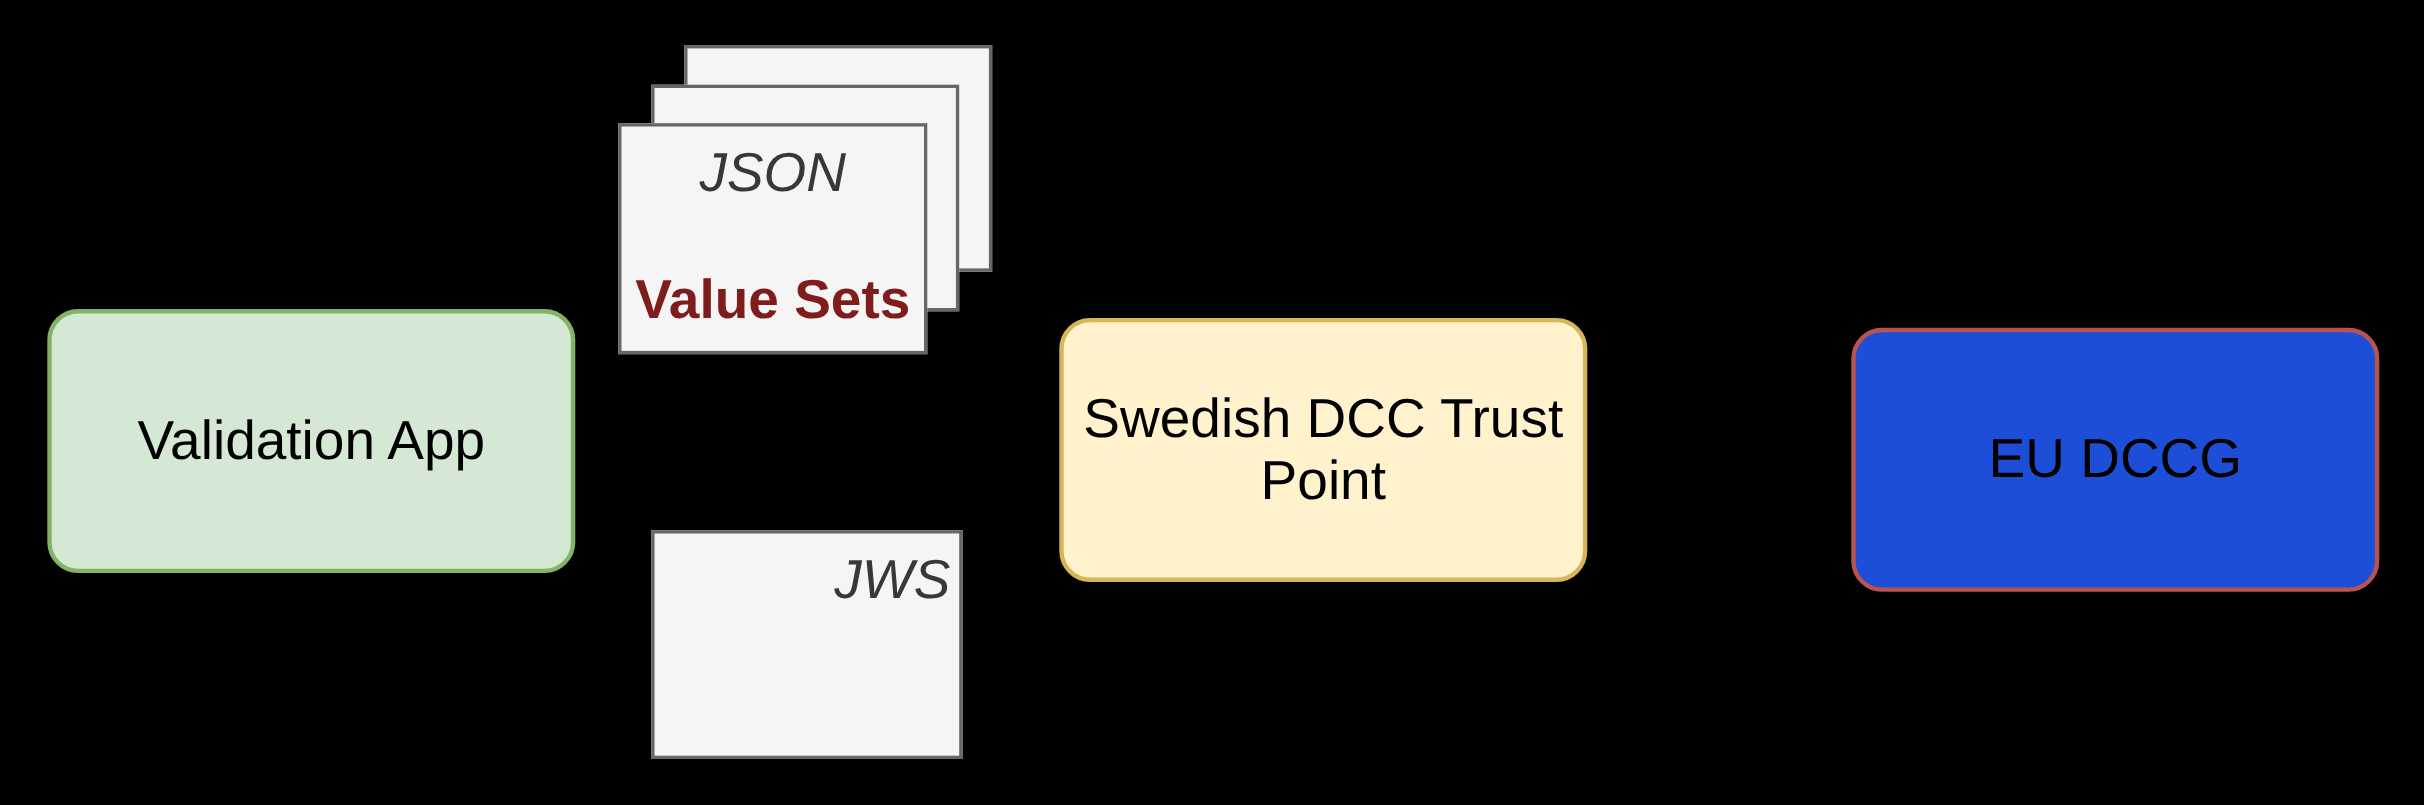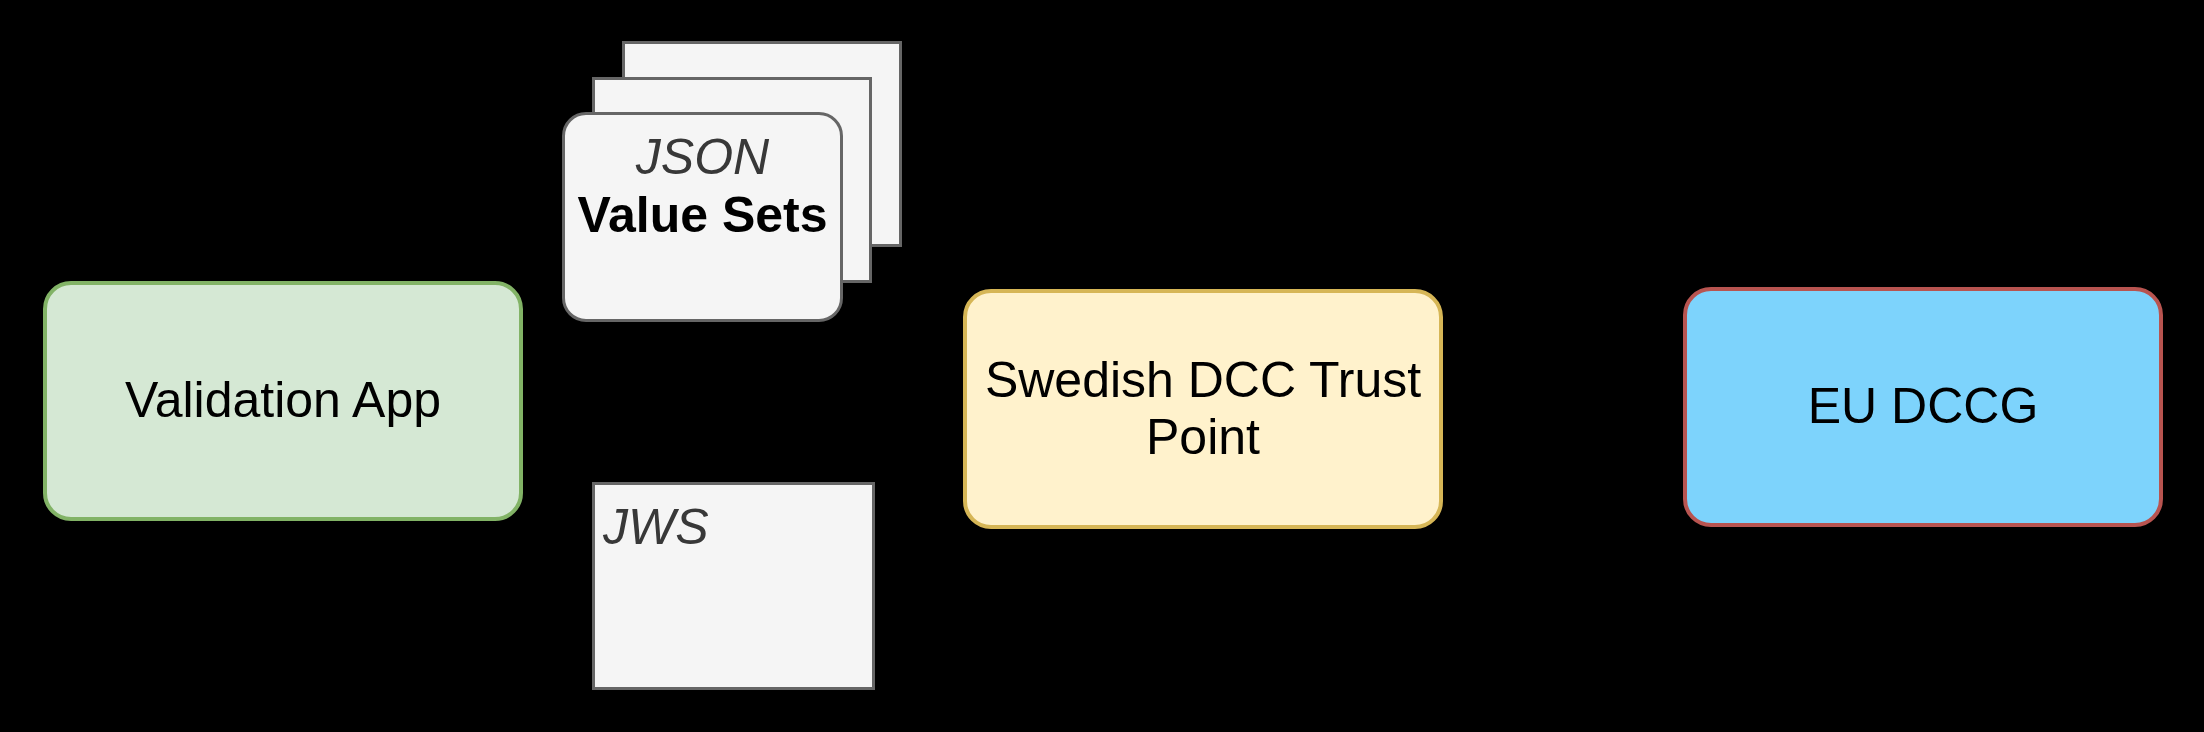--- a/index.html
+++ b/index.html
@@ -40,61 +40,61 @@
     background: #d5e8d4;
     border: 4px solid #82b366;
   }
   .node-yellow {
     left: 963px; top: 289px;
     background: #fff2cc;
     border: 4px solid #d6b656;
     padding: 0 10px;
   }
   .node-red {
-    left: 1683px; top: 287px;
-    background: #7dd3fc;
+    left: 1683px; top: 298px;
+    background: #1d4ed8;
     border: 4px solid #b85450;
   }
 
   
   .sheet {
     position: absolute;
     background: #f5f5f5;
     border: 3px solid #666666;
     box-sizing: border-box;
   }
   .sheet-back   { left: 622px; top: 41px;  width: 280px; height: 206px; }
   .sheet-middle { left: 592px; top: 77px;  width: 280px; height: 206px; }
   .sheet-front  {
     left: 562px; top: 112px; width: 281px; height: 210px;
     display: flex;
     flex-direction: column;
+    justify-content: space-between;
     align-items: center;
     padding: 14px 8px 18px 8px;
-    border-radius: 24px;
   }
   .sheet-single {
     left: 592px; top: 482px; width: 283px; height: 208px;
     display: flex;
     flex-direction: column;
     justify-content: space-between;
-    align-items: flex-start;
+    align-items: flex-end;
     padding: 14px 8px 18px 8px;
   }
 
   .sheet-format {
     font-size: 50px;
     font-style: italic;
     color: #383838;
     line-height: 1.15;
   }
   .sheet-title {
     font-size: 50px;
     font-weight: bold;
-    color: #000000;
+    color: #7f1d1d;
     line-height: 1.15;
   }
 </style>
 </head>
 <body>
 
 <div class="canvas">
 
   <div class="node node-green">
     <span>Validation App</span>

